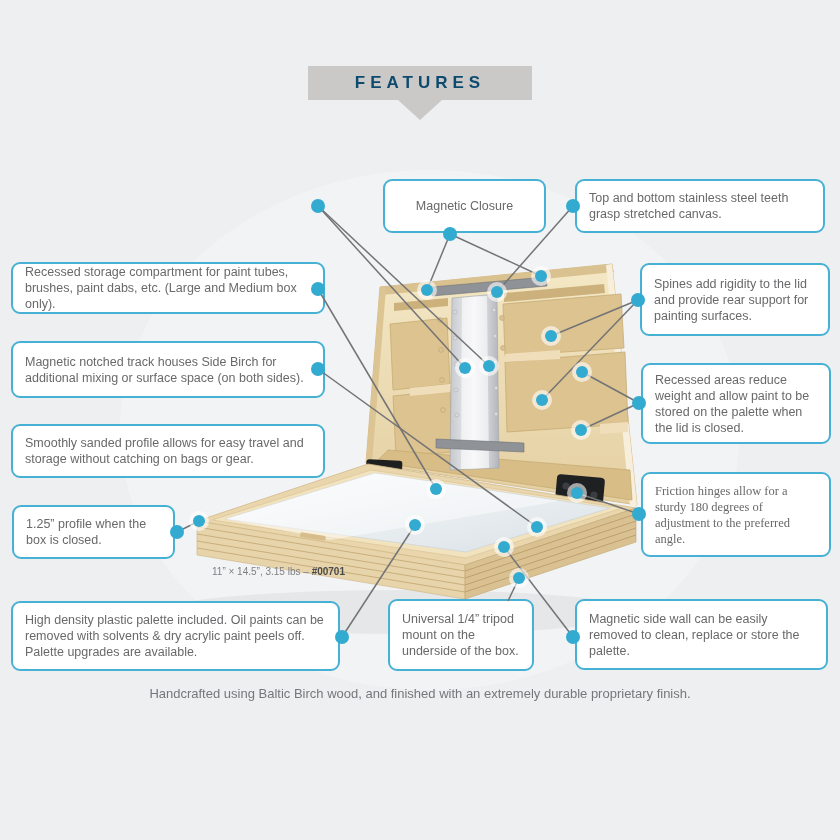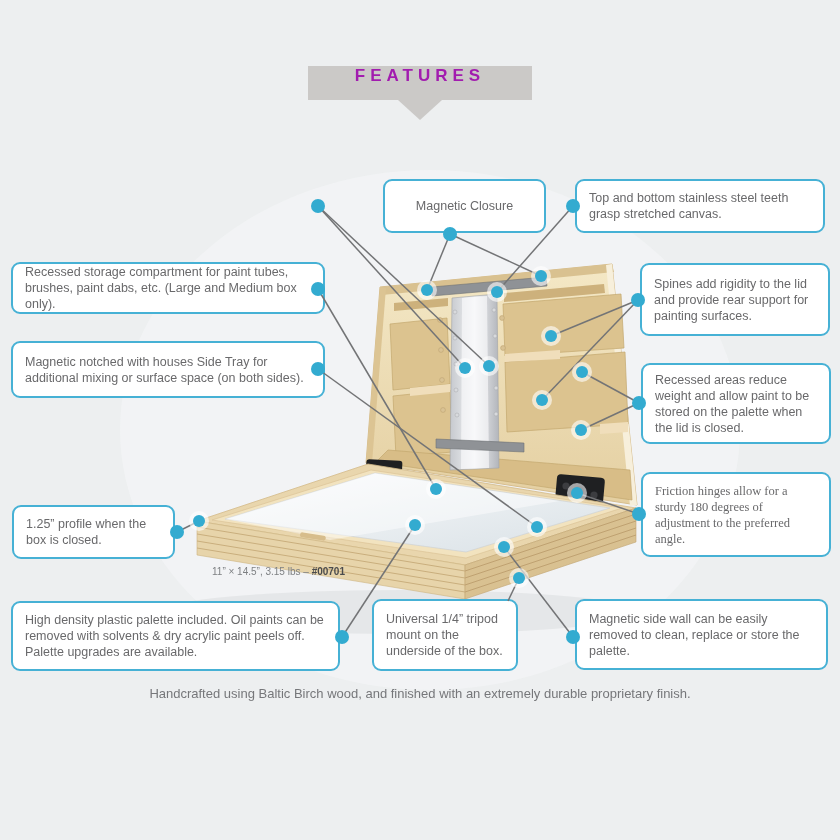--- a/index.html
+++ b/index.html
@@ -3,43 +3,43 @@
 <meta charset="utf-8">
 <style>
   html,body{margin:0;padding:0;background:#edeff0;}
   #stage{position:relative;width:840px;height:840px;background:#edeff0;overflow:hidden;
          font-family:"Liberation Sans", sans-serif;}
   svg.layer{position:absolute;left:0;top:0;width:840px;height:840px;}
   #connector-layer{pointer-events:none;z-index:3;}
   #product-layer{z-index:1;}
 
   .banner{position:absolute;left:308px;top:66px;width:224px;height:34px;background:#cbc9c7;
-          color:#a21caf;font-size:17px;font-weight:bold;letter-spacing:5px;
-          display:flex;align-items:flex-start;justify-content:center;z-index:2;}
+          color:#0c4a6e;font-size:17px;font-weight:bold;letter-spacing:5px;
+          display:flex;align-items:center;justify-content:center;z-index:2;}
   .banner-arrow{position:absolute;left:398px;top:100px;width:0;height:0;z-index:2;
           border-left:22px solid transparent;border-right:22px solid transparent;
           border-top:20px solid #cbc9c7;}
 
   .co{position:absolute;box-sizing:border-box;background:#ffffff;border:2px solid #46b1d5;
       border-radius:9px;padding:4px 12px;font-size:12.5px;line-height:1.28;color:#69696b;
       display:flex;align-items:center;z-index:2;}
   .co.center{justify-content:center;text-align:center;}
 
   #c0{left:11px; top:179px;width:314px;height:54px;}
   #c1{left:383px;top:179px;width:163px;height:54px;}
   #c2{left:575px;top:179px;width:250px;height:54px;}
   #c3{left:11px; top:262px;width:314px;height:52px;}
   #c4{left:11px; top:341px;width:314px;height:57px;}
   #c5{left:11px; top:424px;width:314px;height:54px;}
   #c6{left:12px; top:505px;width:163px;height:54px;}
   #c7{left:640px;top:263px;width:190px;height:73px;}
   #c8{left:641px;top:363px;width:190px;height:81px;}
   #c9{left:641px;top:472px;width:190px;height:85px;font-family:Liberation Serif, serif;}
   #c10{left:11px;top:601px;width:329px;height:70px;}
-  #c11{left:372px;top:599px;width:146px;height:72px;}
+  #c11{left:388px;top:599px;width:146px;height:72px;}
   #c12{left:575px;top:599px;width:253px;height:71px;}
 
   .specs{position:absolute;left:95px;top:566px;width:250px;text-align:right;font-size:10px;
          color:#7e8083;z-index:2;}
   .specs b{color:#4a4b4d;}
   .footer{position:absolute;left:0;top:686px;width:840px;text-align:center;font-size:13px;
           color:#76777a;z-index:2;}
 </style>
 </head>
 <body>
@@ -158,21 +158,24 @@
   <div class="co center" id="c1">
       <span>Magnetic Closure</span>
     </div>
   <div class="co" id="c2">
       <span>Top and bottom stainless steel teeth grasp stretched canvas.</span>
     </div>
   <div class="co" id="c3">
       <span>Recessed storage compartment for paint tubes, brushes, paint dabs, etc. (Large and Medium box only).</span>
     </div>
   <div class="co" id="c4">
-      <span>Magnetic notched with houses Side Tray for additional mixing or surface space (on both sides).</span>
+      <span>Magnetic notched track houses Side Birch for additional mixing or surface space (on both sides).</span>
+    </div>
+  <div class="co" id="c5">
+      <span>Smoothly sanded profile allows for easy travel and storage without catching on bags or gear.</span>
     </div>
   <div class="co" id="c6">
       <span>1.25” profile when the box is closed.</span>
     </div>
   <div class="co" id="c7">
       <span>Spines add rigidity to the lid and provide rear support for painting surfaces.</span>
     </div>
   <div class="co" id="c8">
       <span>Recessed areas reduce weight and allow paint to be stored on the palette when the lid is closed.</span>
     </div>

